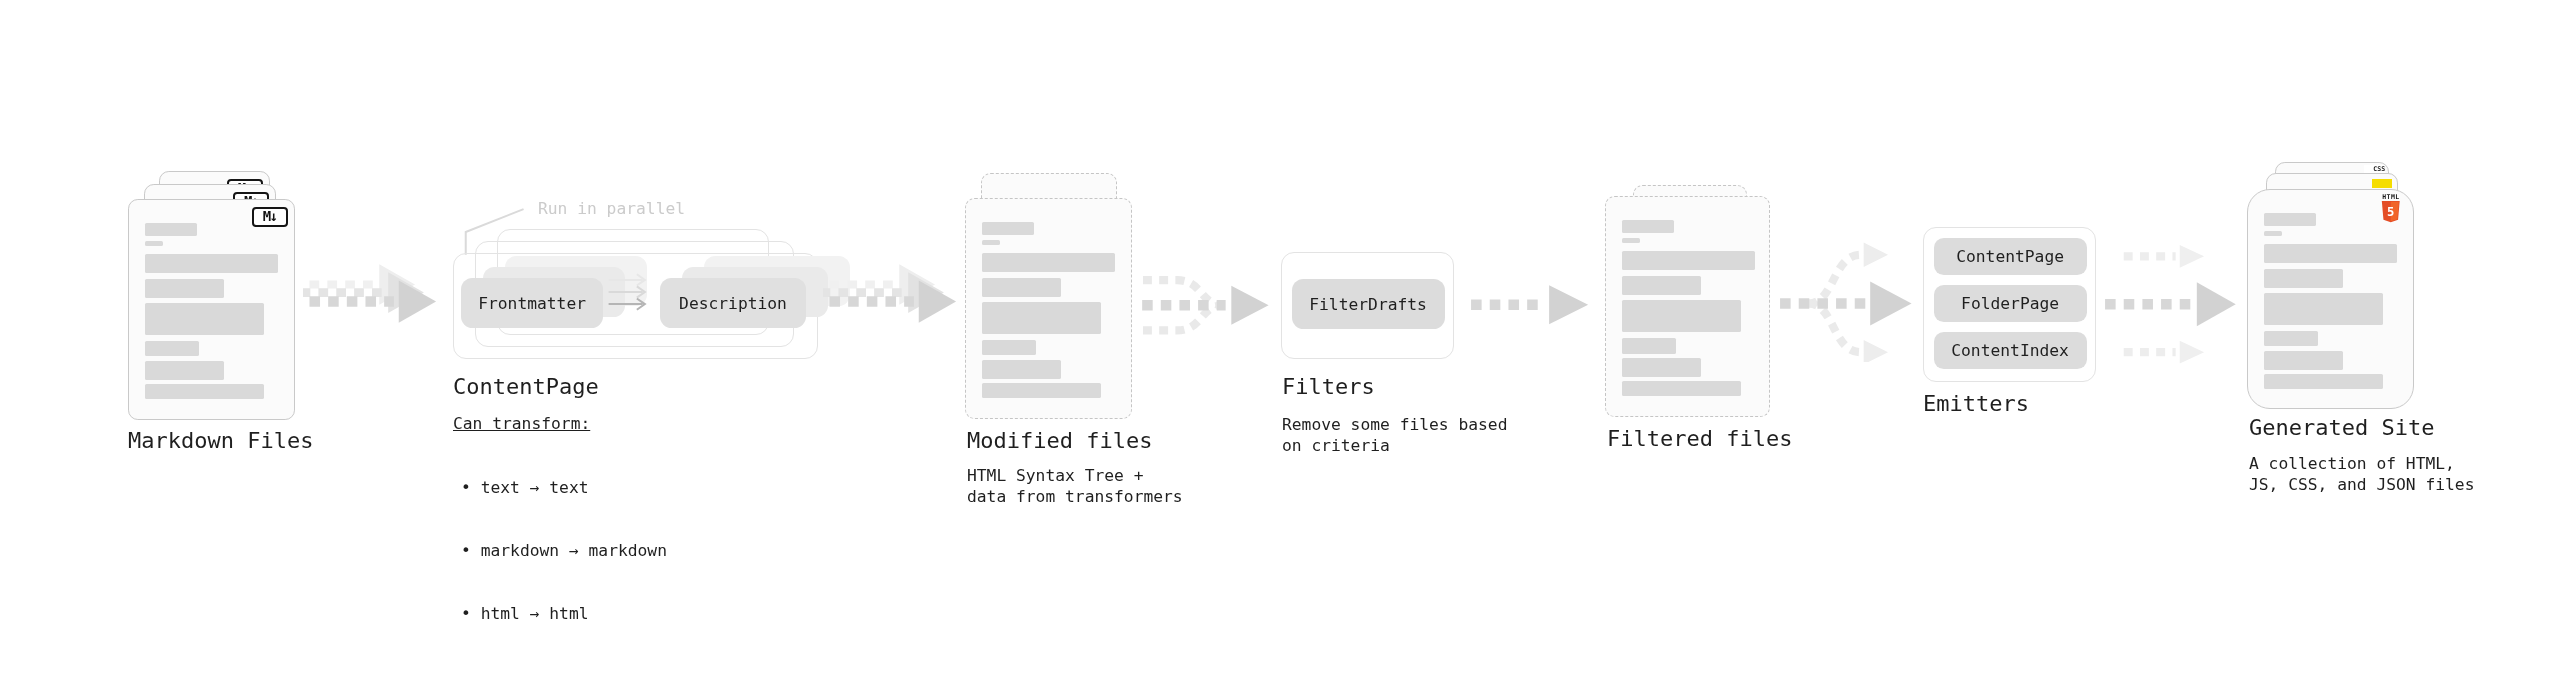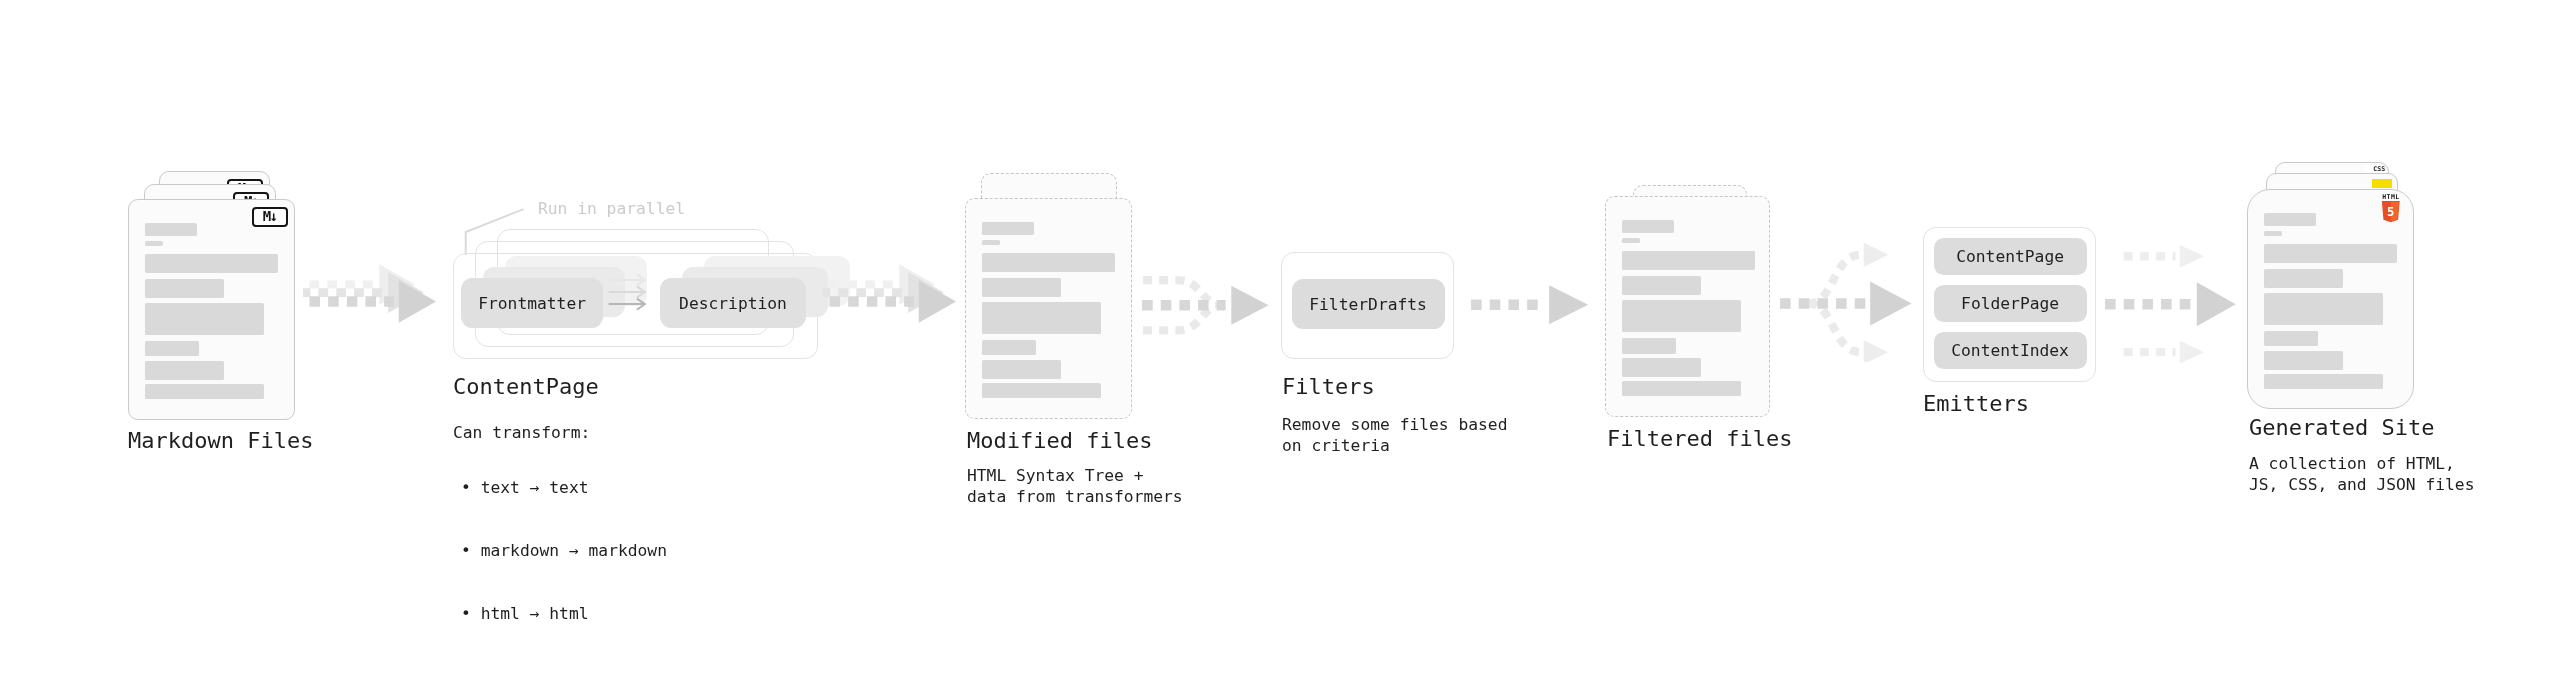--- a/index.html
+++ b/index.html
@@ -131,21 +131,21 @@
     <div class="pill" style="left:207px; top:81px; width:146px; height:50px;">Description</div>
     <div class="pill" style="left:8.1px; top:81px; width:142px; height:50px;">Frontmatter</div>
 
     <svg class="abs" style="left:154px; top:74px;" width="50" height="42" viewBox="0 0 62 52">
       <path d="M2,11 H44 M37,4 L47,11 L37,18" fill="none" stroke="#e7e7e7" stroke-width="2.5"></path>
       <path d="M2,26 H44 M37,19 L47,26 L37,33" fill="none" stroke="#d9d9d9" stroke-width="2.5"></path>
       <path d="M2,41 H44 M37,34 L47,41 L37,48" fill="none" stroke="#b5b5b5" stroke-width="2.5"></path>
     </svg>
   </div>
   <div class="h" style="left:453px; top:375px;">ContentPage</div>
-  <div class="body" style="left:453px; top:422px;">Can transform:</div>
+  <div class="body" style="left:453px; top:413px;text-decoration:underline;">Can transform:</div>
   <ul class="bullets body" style="left:453px; top:435px;">
     <li>text → text</li>
     <li>markdown → markdown</li>
     <li>html → html</li>
   </ul>
 
   <svg class="abs" style="left:823px; top:239px;" width="142" height="91" viewBox="0 0 175 112">
     <g transform="translate(-22,-21)">
       <line x1="8" y1="77" x2="110" y2="77" stroke="#f0f0f0" stroke-width="10" stroke-dasharray="12 10"></line>
       <path d="M116,52 L116,102 L160,77 Z" fill="#eeeeee"></path>

